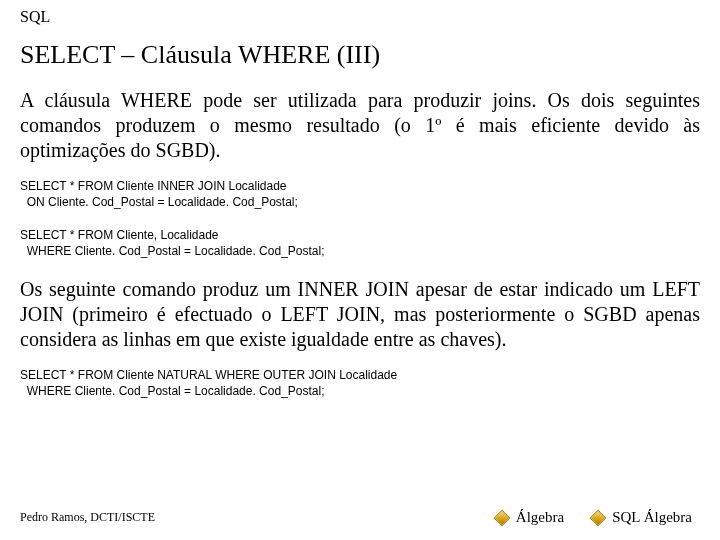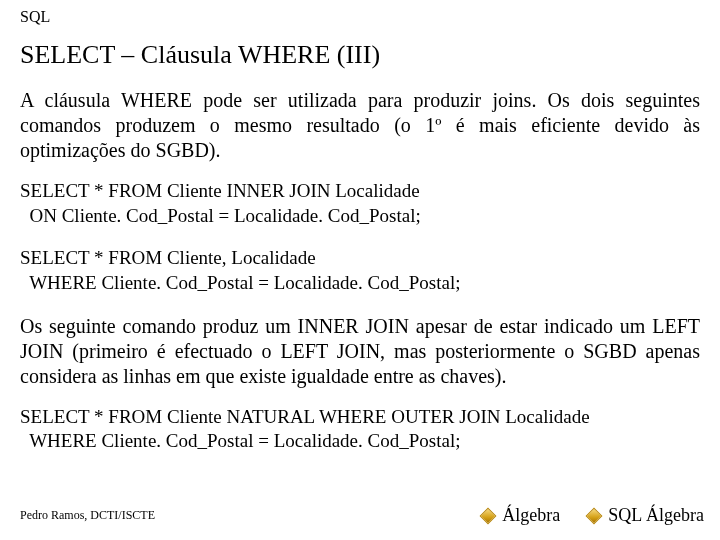--- a/index.html
+++ b/index.html
@@ -22,44 +22,44 @@
     margin-bottom: 18px;
     font-weight: normal;
   }
   .para {
     font-size: 20px;
     text-align: justify;
     margin-bottom: 16px;
     line-height: 1.25;
   }
   .code {
-    font-family: Liberation Serif, serif;
-    font-size: 19px;
+    font-family: Liberation Sans, sans-serif;
+    font-size: 12px;
     white-space: pre;
     margin-bottom: 18px;
     line-height: 1.3;
   }
   .footer {
     position: absolute;
     bottom: 14px;
     left: 20px;
-    right: 16px;
+    right: 28px;
     display: flex;
     align-items: center;
     font-size: 12px;
   }
   .footer-author {
     flex: 1;
     font-family: "Times New Roman", Times, serif;
   }
   .nav-link {
     display: flex;
     align-items: center;
     margin-left: 28px;
-    font-size: 18px;
+    font-size: 15px;
   }
   .diamond {
     width: 12px;
     height: 12px;
     background: linear-gradient(135deg, #f7d97a 0%, #d4a017 60%, #a87500 100%);
     transform: rotate(45deg);
     margin-right: 8px;
     border: 1px solid #b8860b;
   }
 </style>

